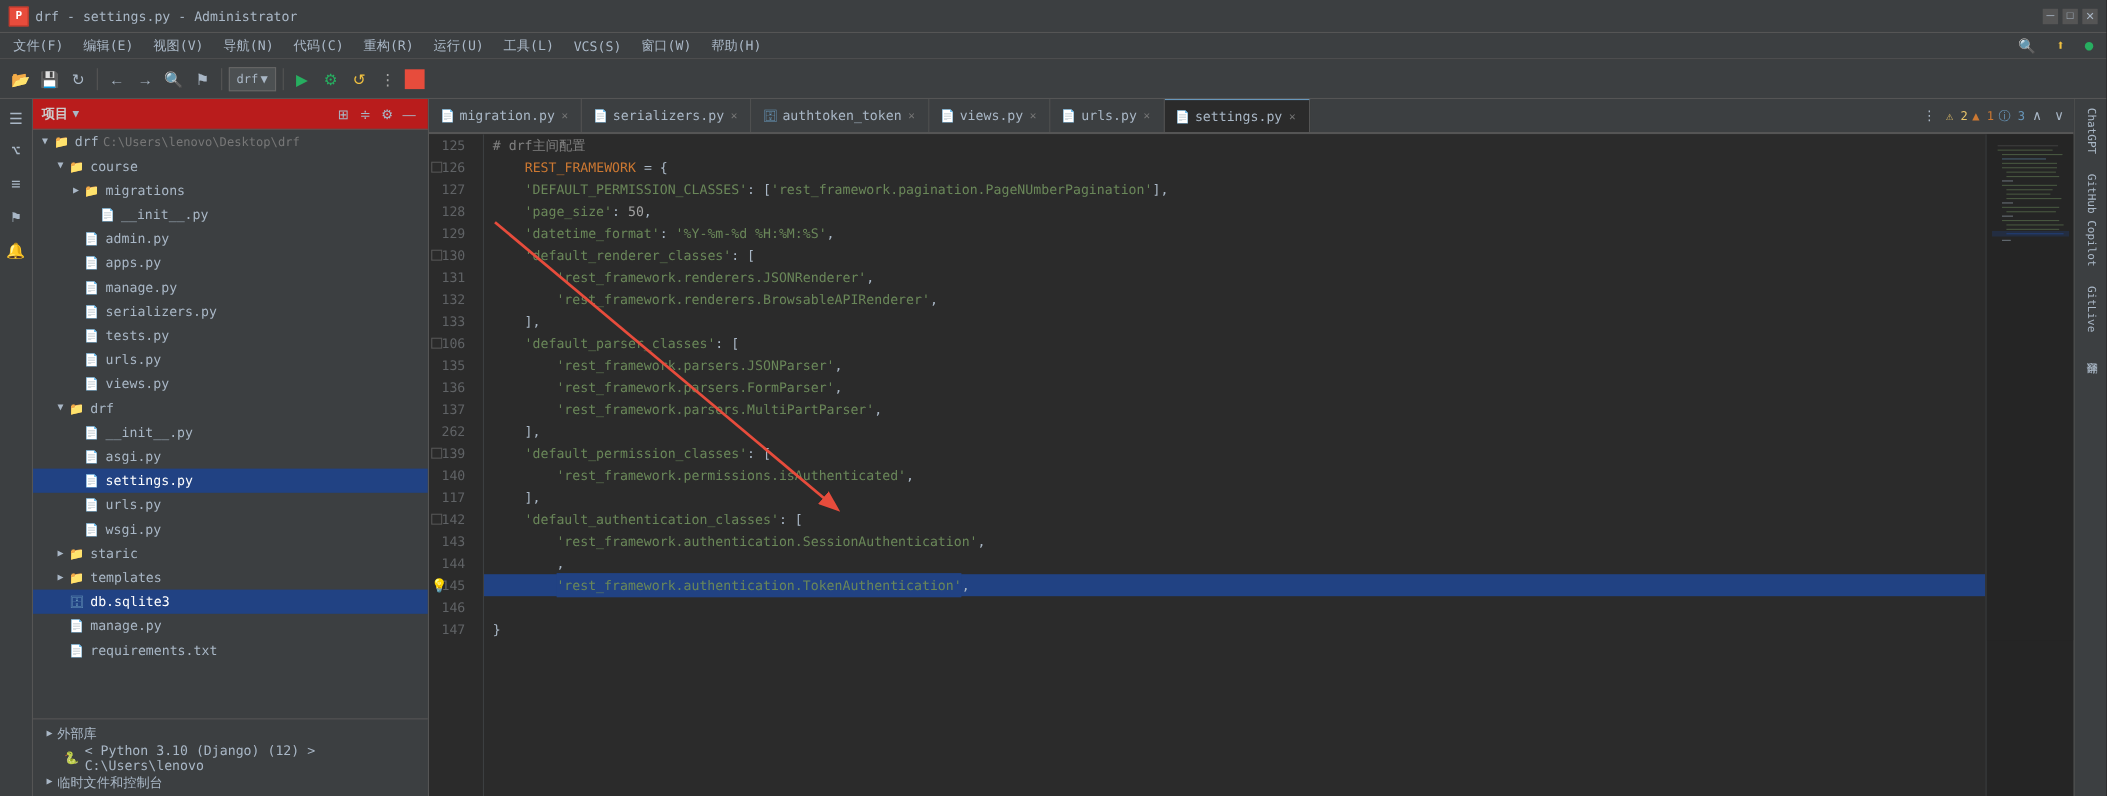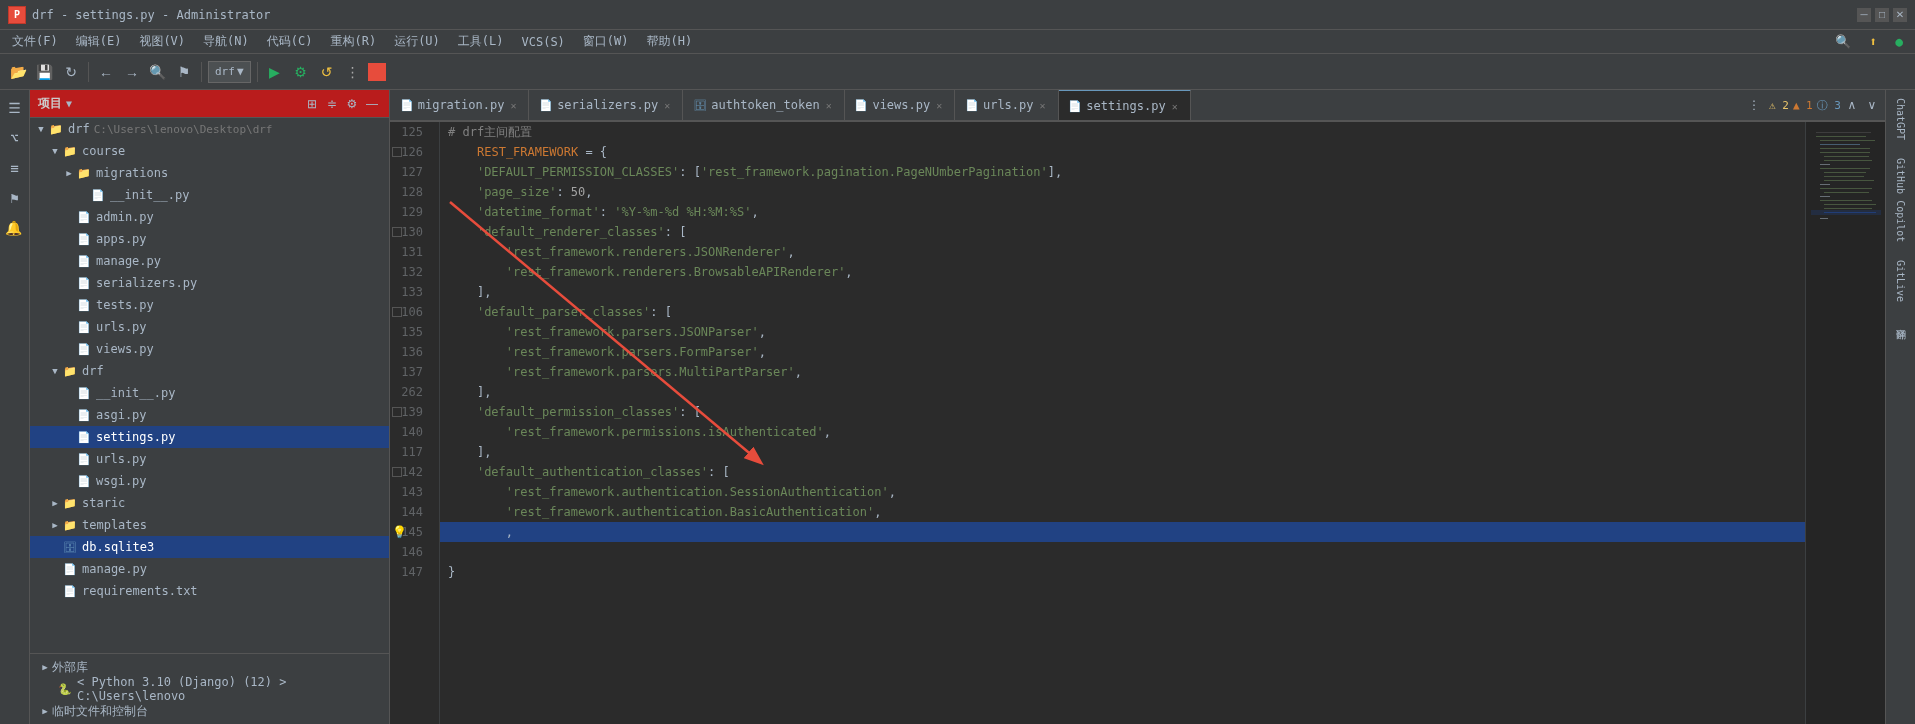--- a/index.html
+++ b/index.html
@@ -793,26 +793,26 @@
         </div>
 
         <div class="code-line">
           <span class="c-op">        </span>
           <span class="c-string">'rest_framework.authentication.SessionAuthentication'</span>
           <span class="c-op">,</span>
         </div>
 
         <div class="code-line">
           <span class="c-op">        </span>
-          <span class="c-string">'rest_framework.authentication.BasicAuthentication'</span>
           <span class="c-op">,</span>
         </div>
 
         <div class="code-line selected-line">
           <span class="c-op">        </span>
+          <span style="background:#214283; color:#6a8759; padding:1px 0;">'rest_framework.authentication.TokenAuthentication'</span>
           <span class="c-op">,</span>
         </div>
 
         <div class="code-line">
           <span> </span>
         </div>
 
         <div class="code-line">
           <span class="c-op">}</span>
         </div>

